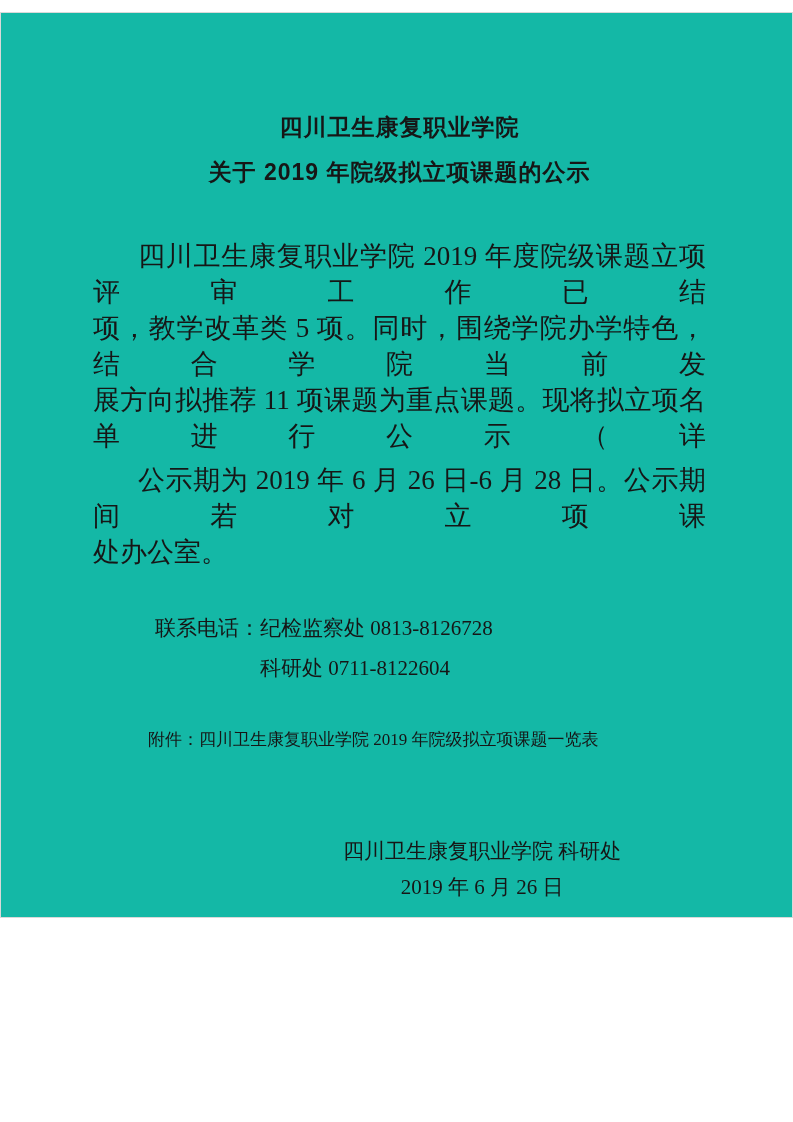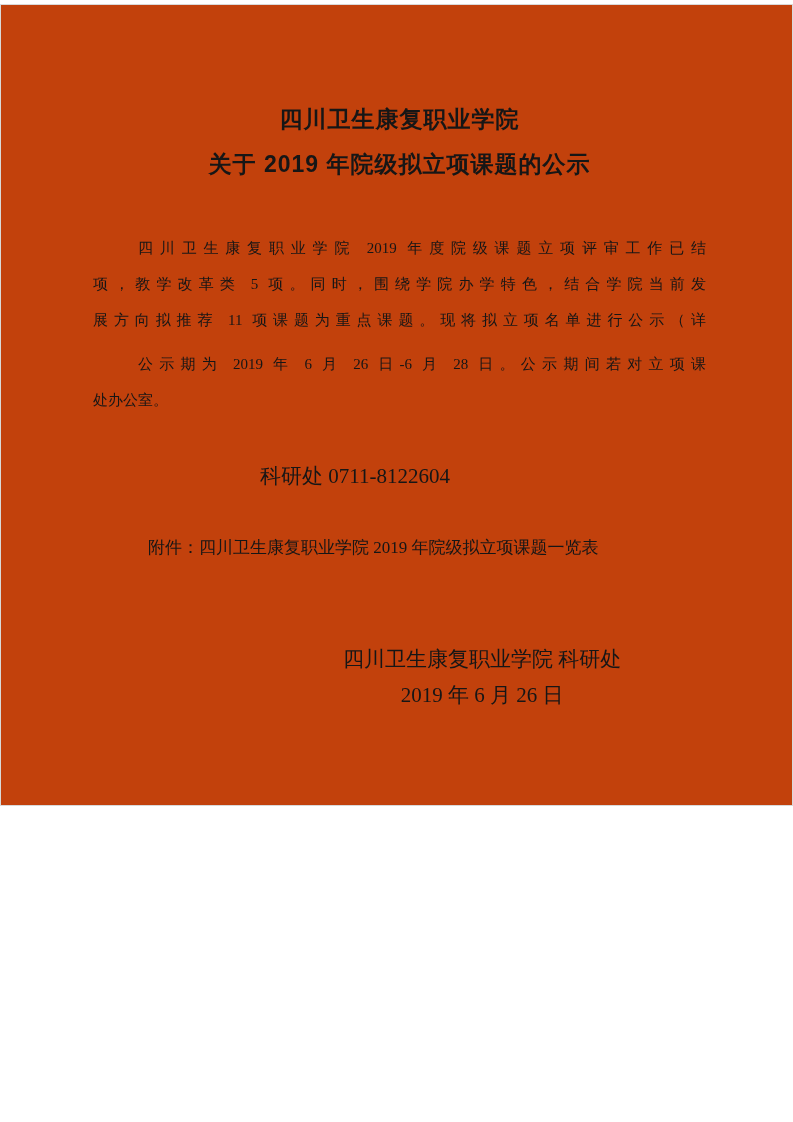--- a/index.html
+++ b/index.html
@@ -3,23 +3,23 @@
 <meta charset="utf-8">
 <style>
   html, body {
     margin: 0;
     padding: 0;
     background: #ffffff;
   }
   .page {
     position: relative;
     width: 793px;
-    height: 802px;
-    margin: 4px auto;
-    background: #c2410c;
+    height: 906px;
+    margin: 12px auto;
+    background: #14b8a6;
     border: 1px solid #d9d9d9;
     box-sizing: border-box;
     color: #161616;
     font-family: "Liberation Serif", "DejaVu Serif", serif;
     overflow: hidden;
   }
   .content {
     position: absolute;
     left: 92px;
     top: 0;
@@ -28,21 +28,21 @@
   .doc-title {
     margin-top: 92px;
     text-align: center;
     font-weight: bold;
     font-size: 23px;
     line-height: 45px;
     font-family: "Liberation Sans", "DejaVu Sans", sans-serif;
     letter-spacing: 1px;
   }
   .para {
-    font-size: 15px;
+    font-size: 27px;
     line-height: 36px;
   }
   .para .line {
     text-align: justify;
     text-align-last: justify;
   }
   .para .line.last {
     text-align: justify;
     text-align-last: left;
   }
@@ -86,20 +86,21 @@
       <div class="line">项，教学改革类 5 项。同时，围绕学院办学特色，结合学院当前发</div>
       <div class="line">展方向拟推荐 11 项课题为重点课题。现将拟立项名单进行公示（详</div>
     </div>
 
     <div class="para para2">
       <div class="line indent2">公示期为 2019 年 6 月 26 日-6 月 28 日。公示期间若对立项课</div>
       <div class="line last">处办公室。</div>
     </div>
 
     <div class="contact">
+      <div class="contact-line1">联系电话：纪检监察处 0813-8126728</div>
       <div class="contact-line2">科研处 0711-8122604</div>
     </div>
 
     <div class="attachment">附件：四川卫生康复职业学院 2019 年院级拟立项课题一览表</div>
 
     <div class="signature">
       <div>四川卫生康复职业学院 科研处</div>
       <div>2019 年 6 月 26 日</div>
     </div>
 

